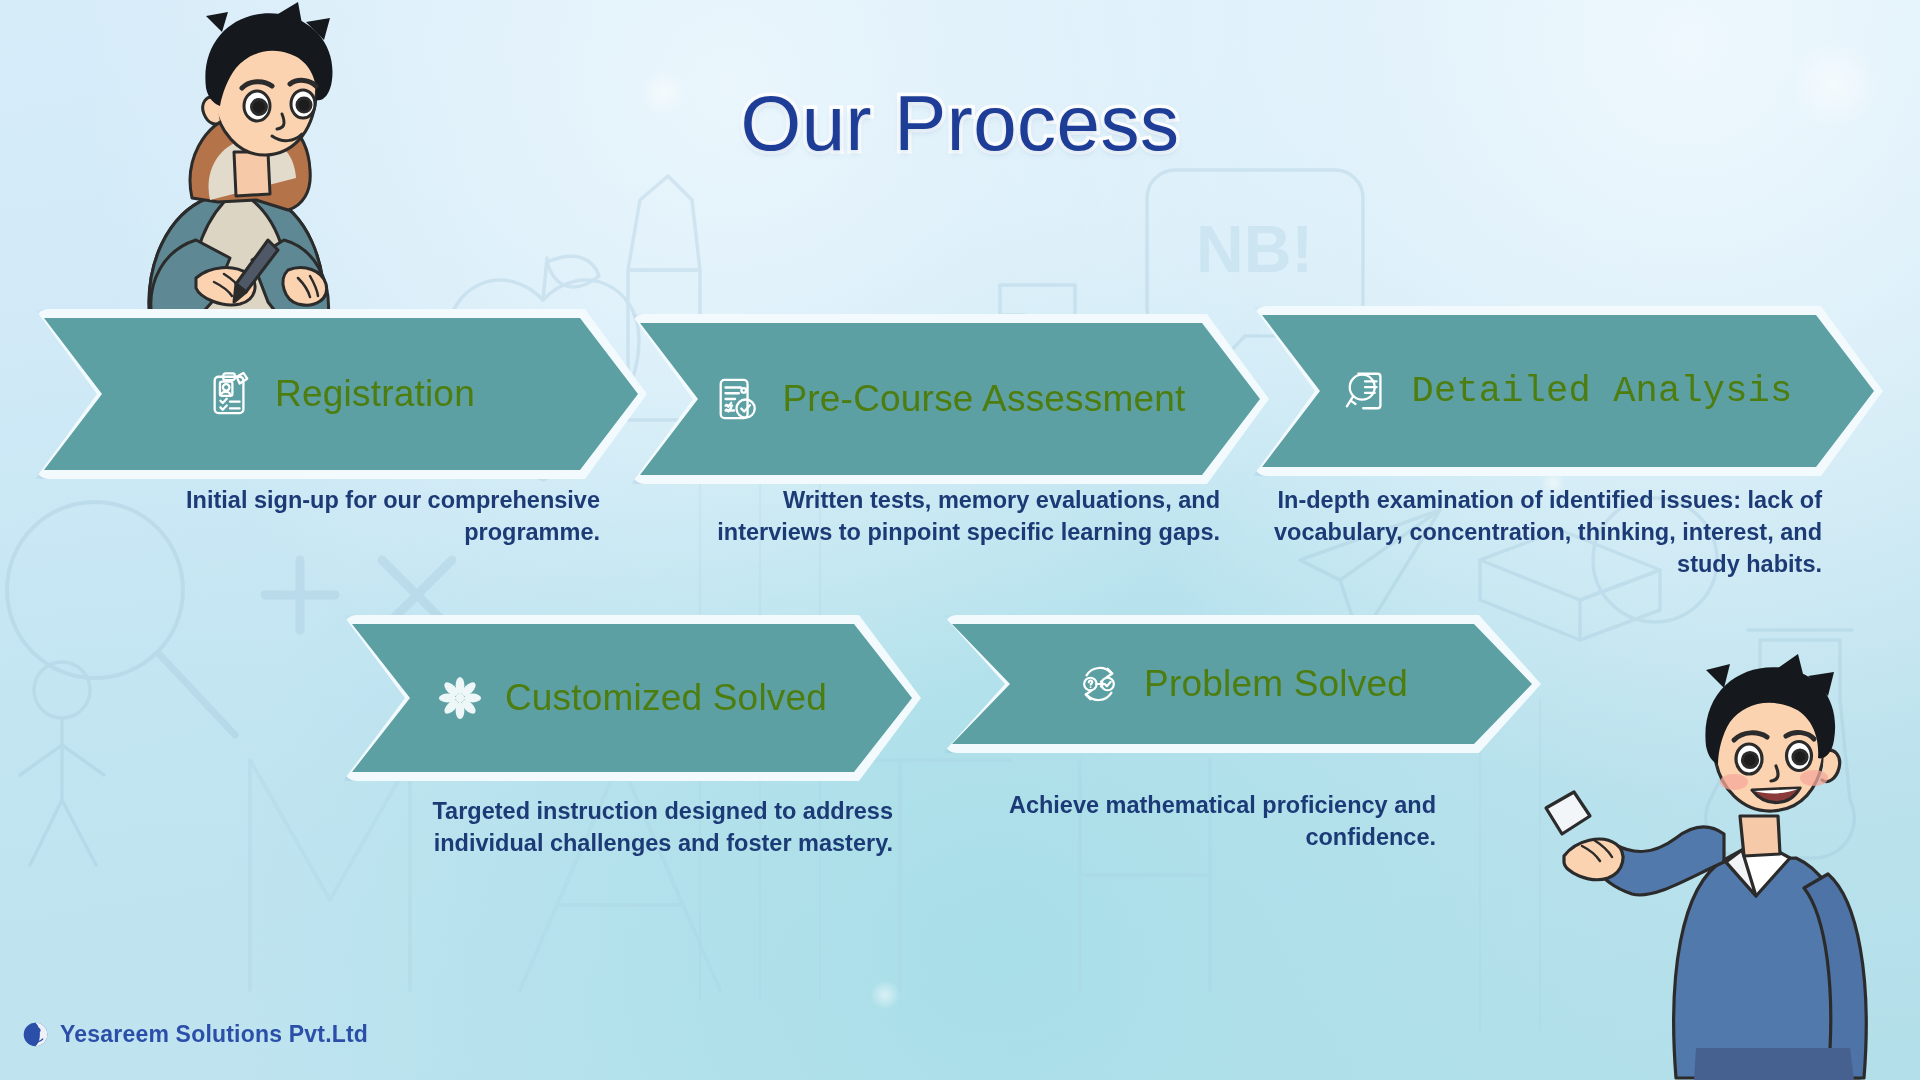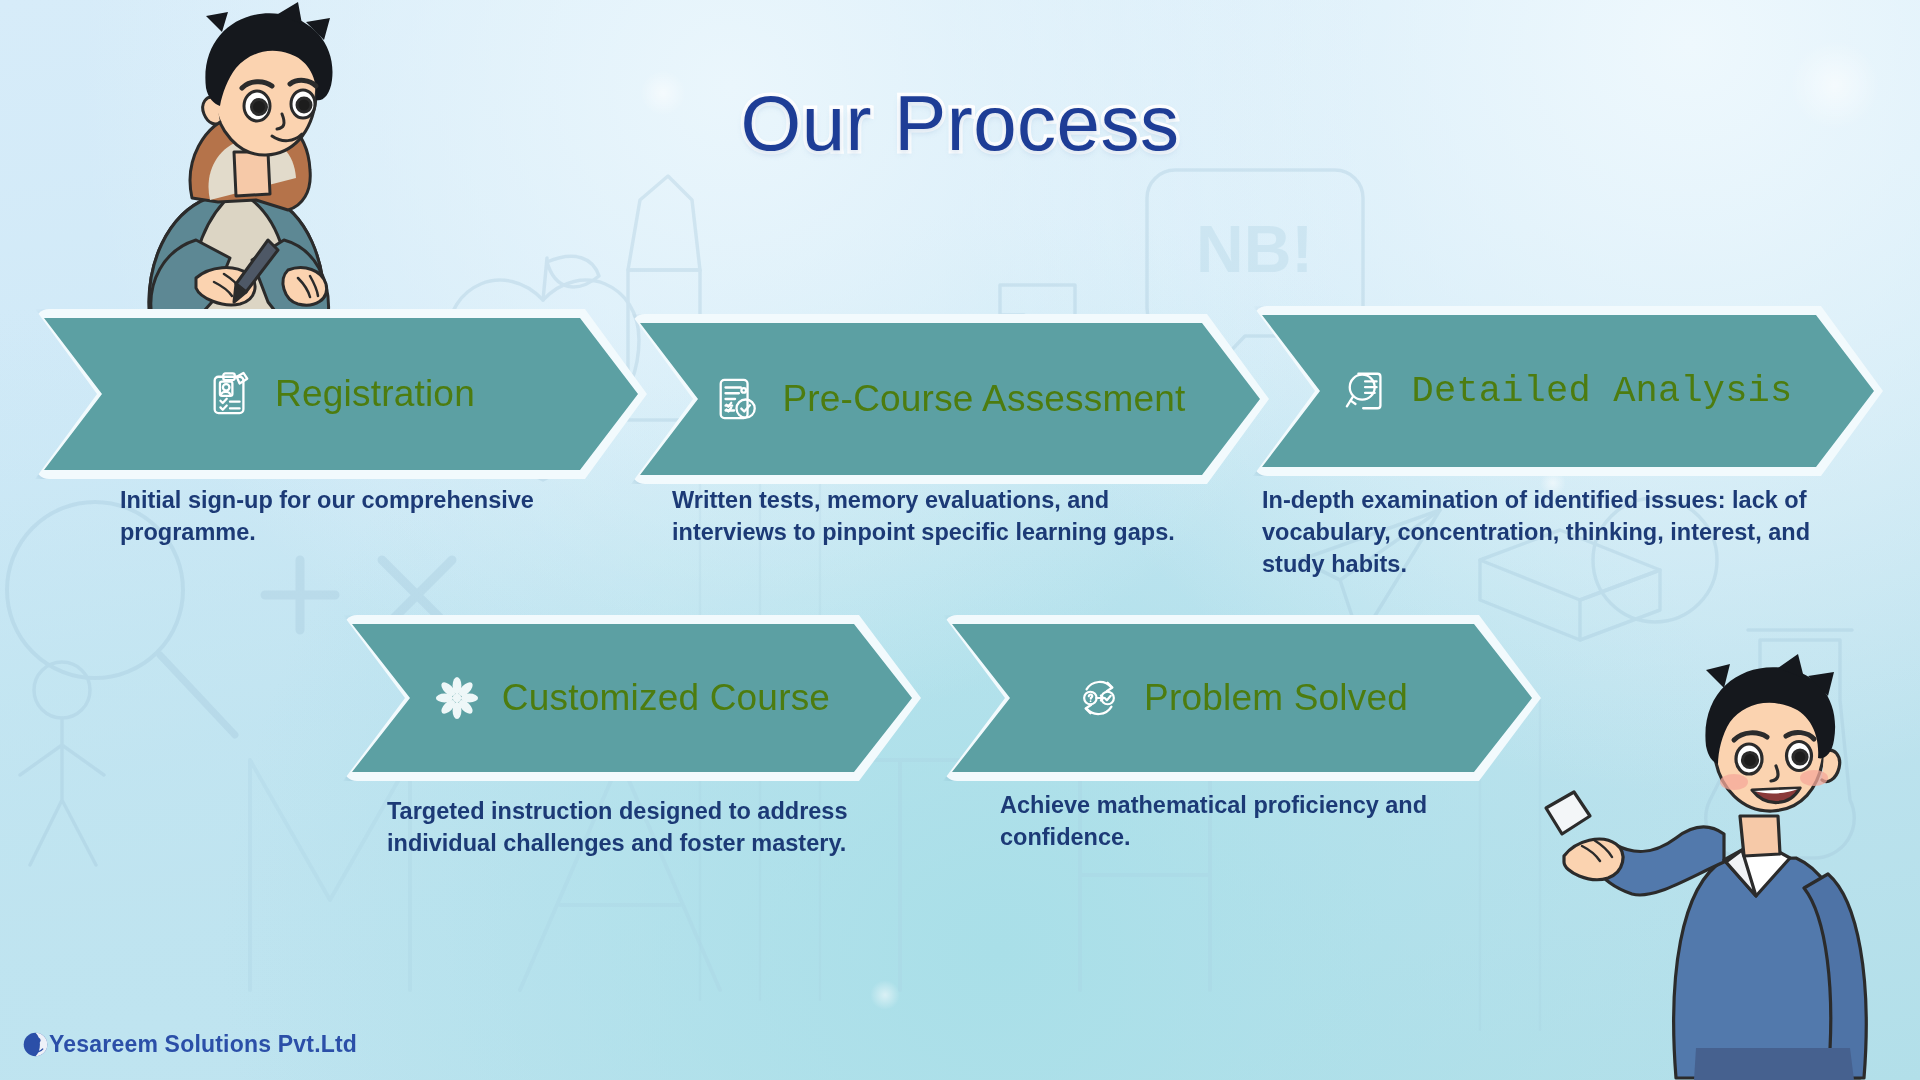--- a/index.html
+++ b/index.html
@@ -59,26 +59,26 @@
     position:absolute; inset:0;
     display:flex; align-items:center; justify-content:center; gap:22px;
     color:#4d7c0f;
   }
   .chev-label{ font-size:37px; font-weight:500; white-space:nowrap; letter-spacing:.2px;}
   .chev-icon{ width:46px; height:46px; flex:0 0 auto; display:block; }
   .chev-icon svg{ width:100%; height:100%; display:block; }
 
   
   .desc{
-    position:absolute; text-align:left;
+    position:absolute; text-align:right;
     color:#1c3a76; font-weight:bold; font-size:23.5px; line-height:1.37;
   }
 
   
-  #footer{ position:absolute; left:22px; bottom:22px; display:flex; align-items:center; }
+  #footer{ position:absolute; left:22px; bottom:32px; display:flex; align-items:center; gap:11px; }
   #footer .logo{ width:27px; height:27px; }
   #footer .brand{ font-size:23px; font-weight:bold; color:#2b4fa8; letter-spacing:.2px;}
 
   
   .person{ position:absolute; }
 </style>
 </head>
 <body>
 
 <div id="bg">
@@ -312,25 +312,25 @@
             <ellipse cx="0" cy="-13" rx="4.6" ry="9" transform="rotate(135)"></ellipse>
             <ellipse cx="0" cy="-13" rx="4.6" ry="9" transform="rotate(180)"></ellipse>
             <ellipse cx="0" cy="-13" rx="4.6" ry="9" transform="rotate(225)"></ellipse>
             <ellipse cx="0" cy="-13" rx="4.6" ry="9" transform="rotate(270)"></ellipse>
             <ellipse cx="0" cy="-13" rx="4.6" ry="9" transform="rotate(315)"></ellipse>
             <circle cx="0" cy="0" r="4.4"></circle>
           </g>
         </g>
       </svg>
     </span>
-    <span class="chev-label">Customized Course</span>
-  </div>
-</div>
-
-<div class="chev-wrap" style="left:952px;top:624px;width:580px;height:148px;">
+    <span class="chev-label">Customized Solved</span>
+  </div>
+</div>
+
+<div class="chev-wrap" style="left:952px;top:624px;width:580px;height:120px;">
   <div class="chev-border"></div>
   <div class="chev"></div>
   <div class="chev-inner">
     <span class="chev-icon">
       <svg viewBox="0 0 48 48" fill="none" stroke="#ffffff" stroke-width="2.3" stroke-linecap="round" stroke-linejoin="round">
         <path d="M11 15A16 16 0 0 1 37 13"></path>
         <path d="M33 8l5 5-6 4"></path>
         <path d="M37 33A16 16 0 0 1 11 35"></path>
         <path d="M15 40l-5-5 6-4"></path>
         <circle cx="15" cy="24" r="6.5"></circle>

